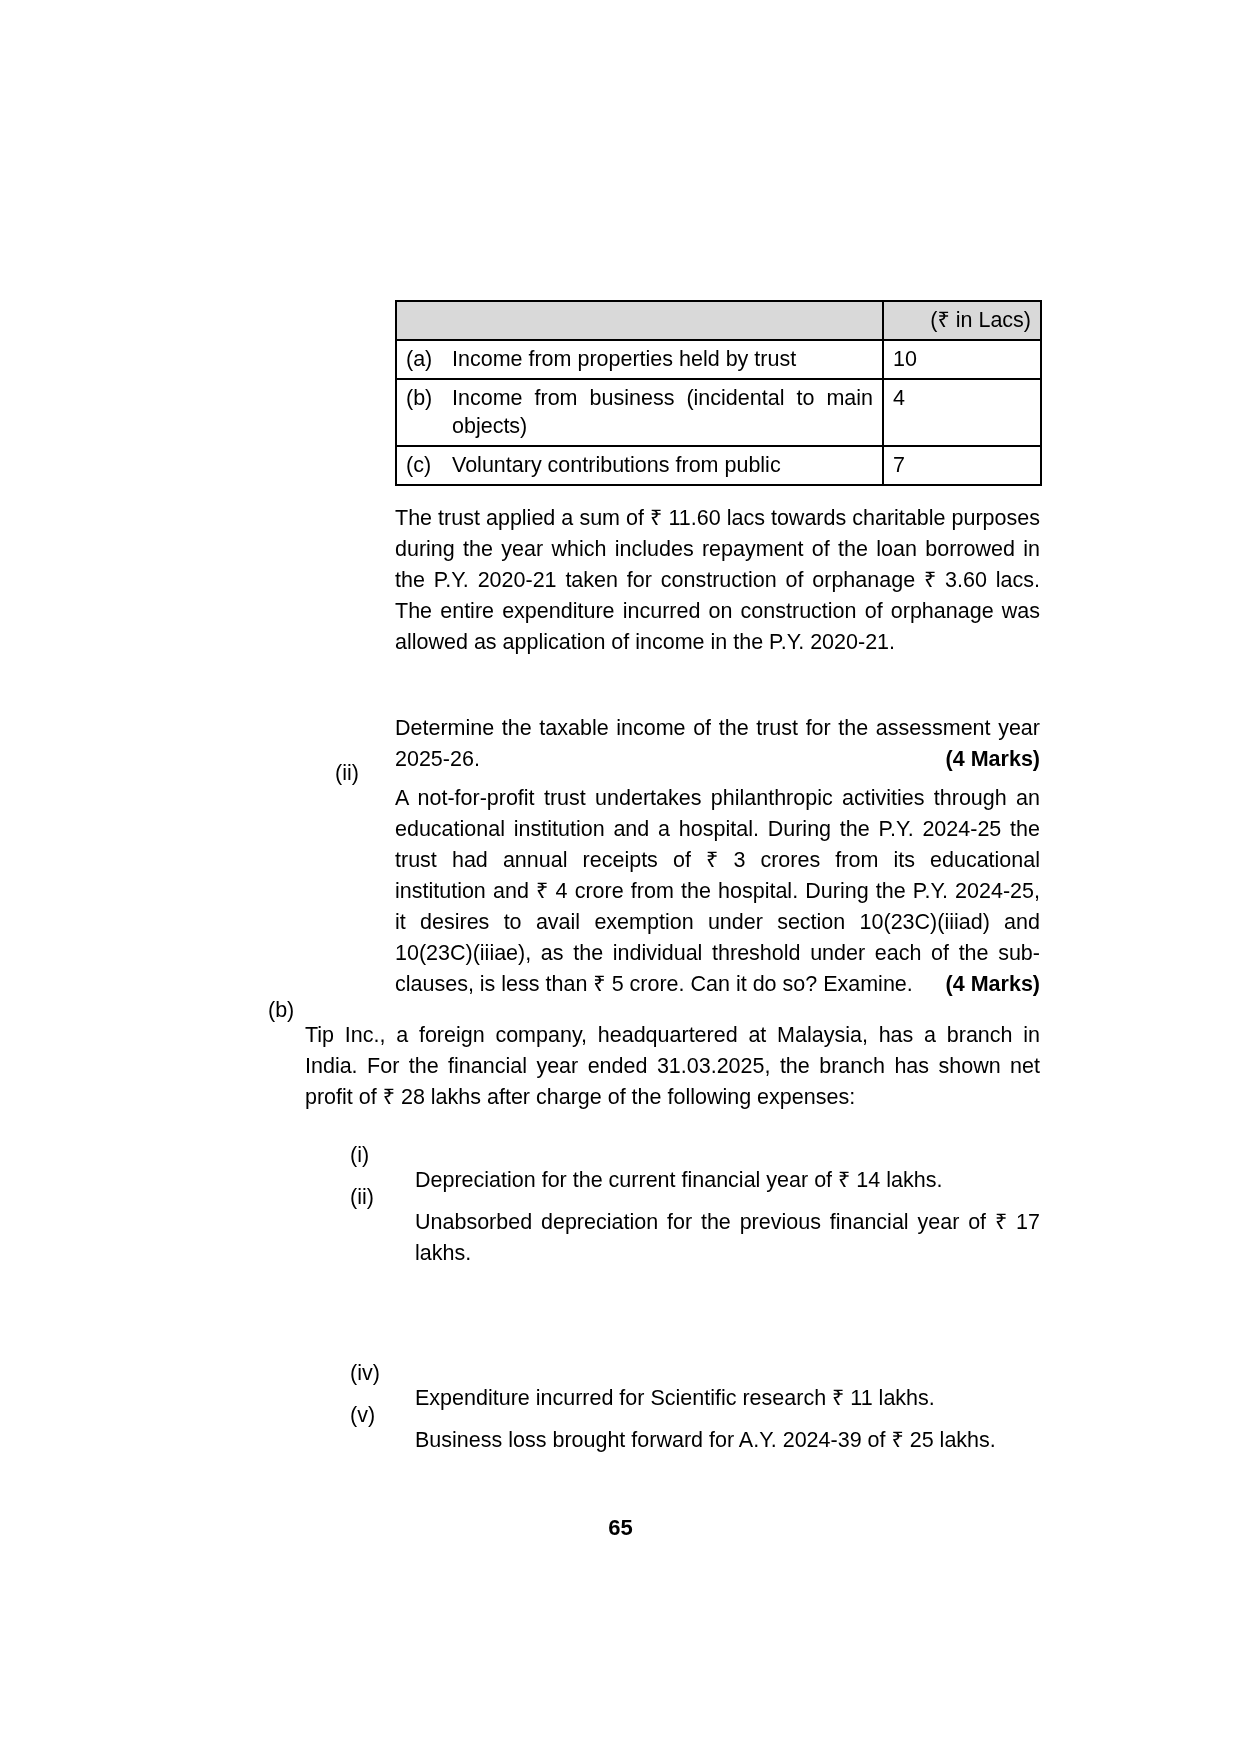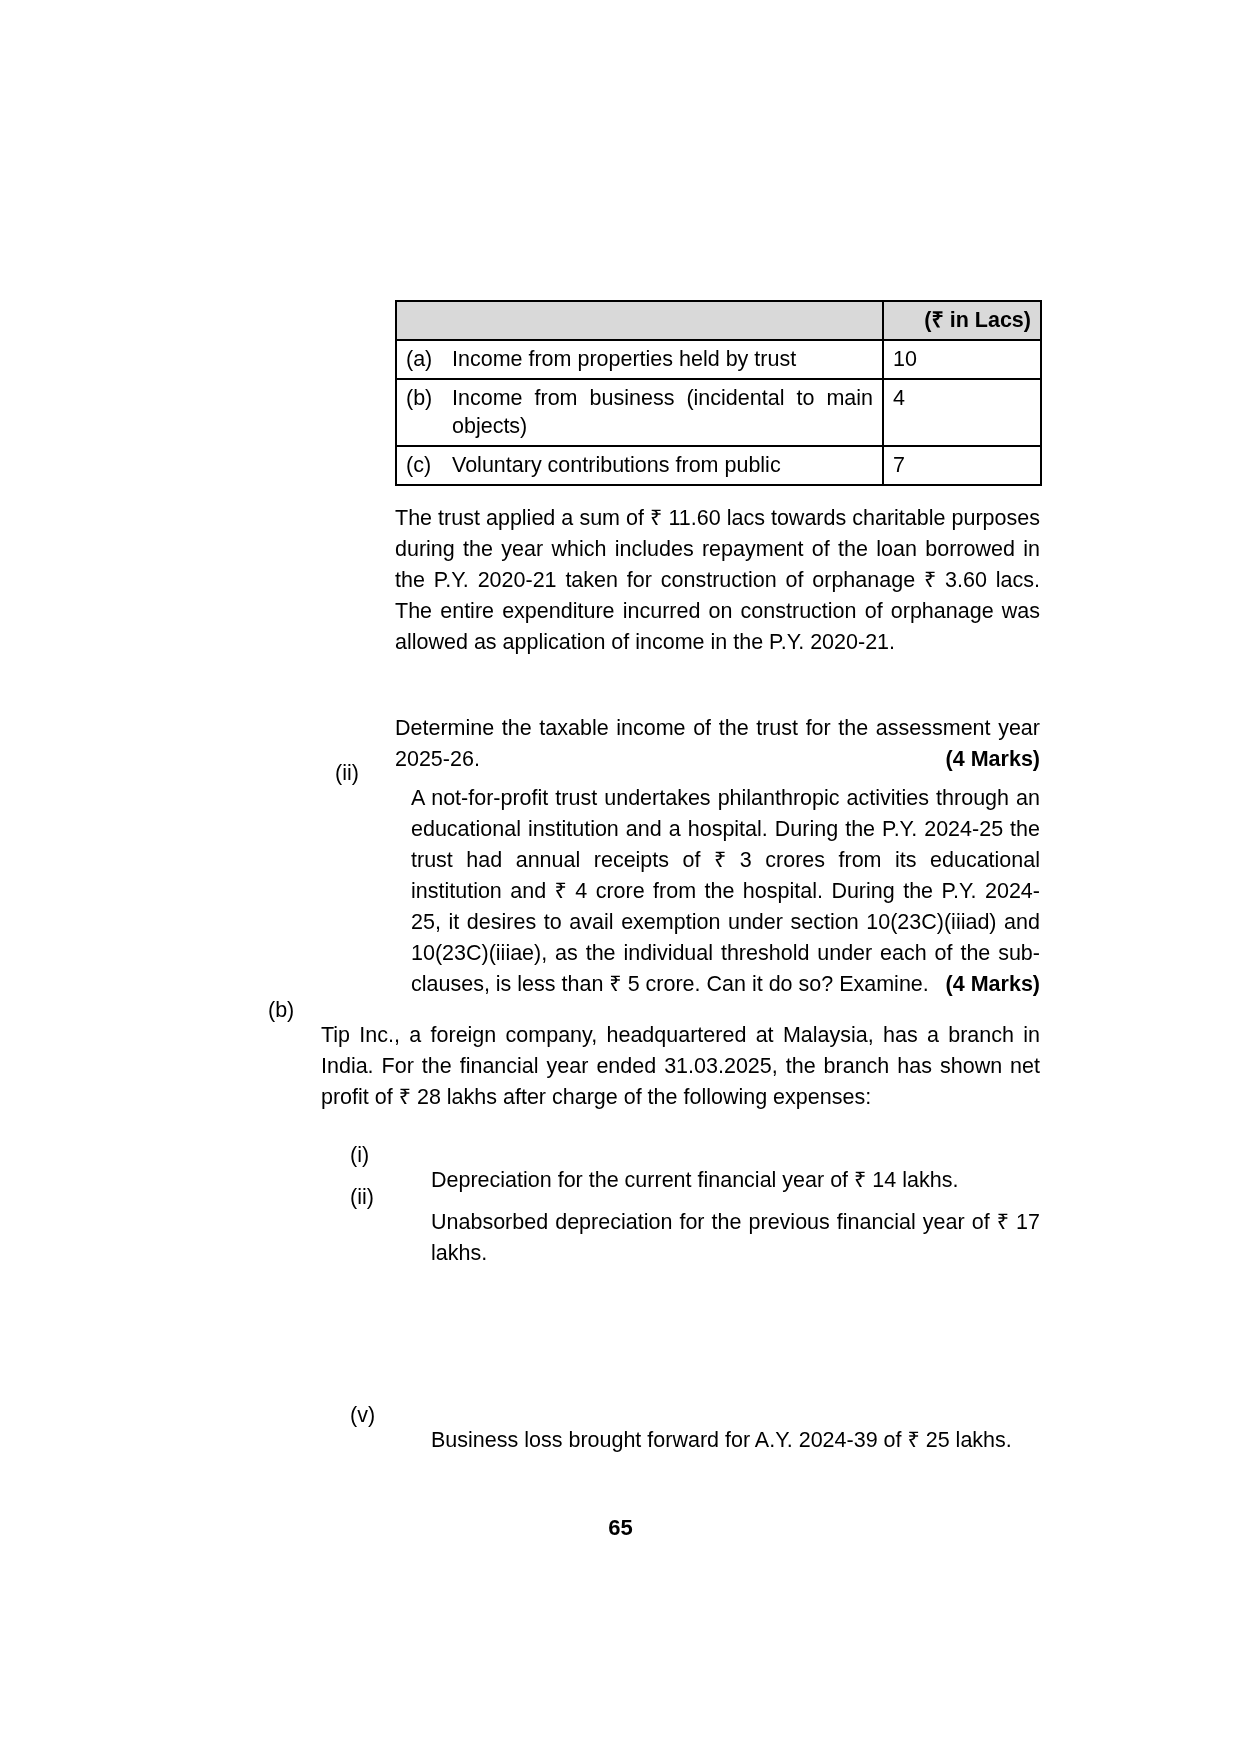--- a/index.html
+++ b/index.html
@@ -19,34 +19,34 @@
   .inc-table {
     position:absolute; left:395px; top:300px; width:645px;
     border-collapse:collapse; table-layout:fixed;
     font-size:21.5px; line-height:28px;
   }
   .inc-table td, .inc-table th {
     border:2px solid #000;
     padding:4px 9px 5px 9px;
     vertical-align:top;
   }
-  .inc-table th { background:#d9d9d9; text-align:right; font-weight:bold; height:27px; }
+  .inc-table th { background:#d9d9d9; text-align:right; font-weight:normal; height:27px; }
   .inc-table .val { }
   .cell-flex { display:flex; }
   .cell-flex .lbl { flex:0 0 46px; }
   .cell-flex .txt { flex:1; text-align:justify; }
 
   
   .just { text-align:justify;margin-top:25px; }
   .marks { float:right; font-weight:bold; }
 
   .trust-para   { position:absolute; left:395px; top:478px;  width:645px; }
   .determine-para{ position:absolute; left:395px; top:688px; width:645px; }
 
-  .hang { display:flex;gap:16px; }
+  .hang { display:flex; }
   .hang .hlbl { flex:0 0 60px; }
   .hang .hbody { flex:1; }
 
   .sub-ii  { position:absolute; left:335px; top:758px;  width:705px; }
   .q-b     { position:absolute; left:268px; top:995px;  width:772px; }
   .q-b .hlbl { flex:0 0 37px; }
 
   .exp-item { position:absolute; left:350px; width:690px; }
   .exp-item .hlbl { flex:0 0 65px; }
   .item-1 { top:1140px; }
@@ -126,20 +126,24 @@
   </div>
 
   <div class="exp-item item-1 hang">
     <span class="hlbl">(i)</span>
     <div class="hbody just">Depreciation for the current financial year of ₹ 14 lakhs.</div>
   </div>
   <div class="exp-item item-2 hang">
     <span class="hlbl">(ii)</span>
     <div class="hbody just">Unabsorbed depreciation for the previous financial year of ₹ 17 lakhs.</div>
   </div>
+  <div class="exp-item item-4 hang">
+    <span class="hlbl">(iv)</span>
+    <div class="hbody just">Expenditure incurred for Scientific research ₹ 11 lakhs.</div>
+  </div>
   <div class="exp-item item-5 hang">
     <span class="hlbl">(v)</span>
     <div class="hbody just">Business loss brought forward for A.Y. 2024-39 of ₹ 25 lakhs.</div>
   </div>
 
   <div class="page-number">65</div>
 
 </div>
 
 </body></html>

